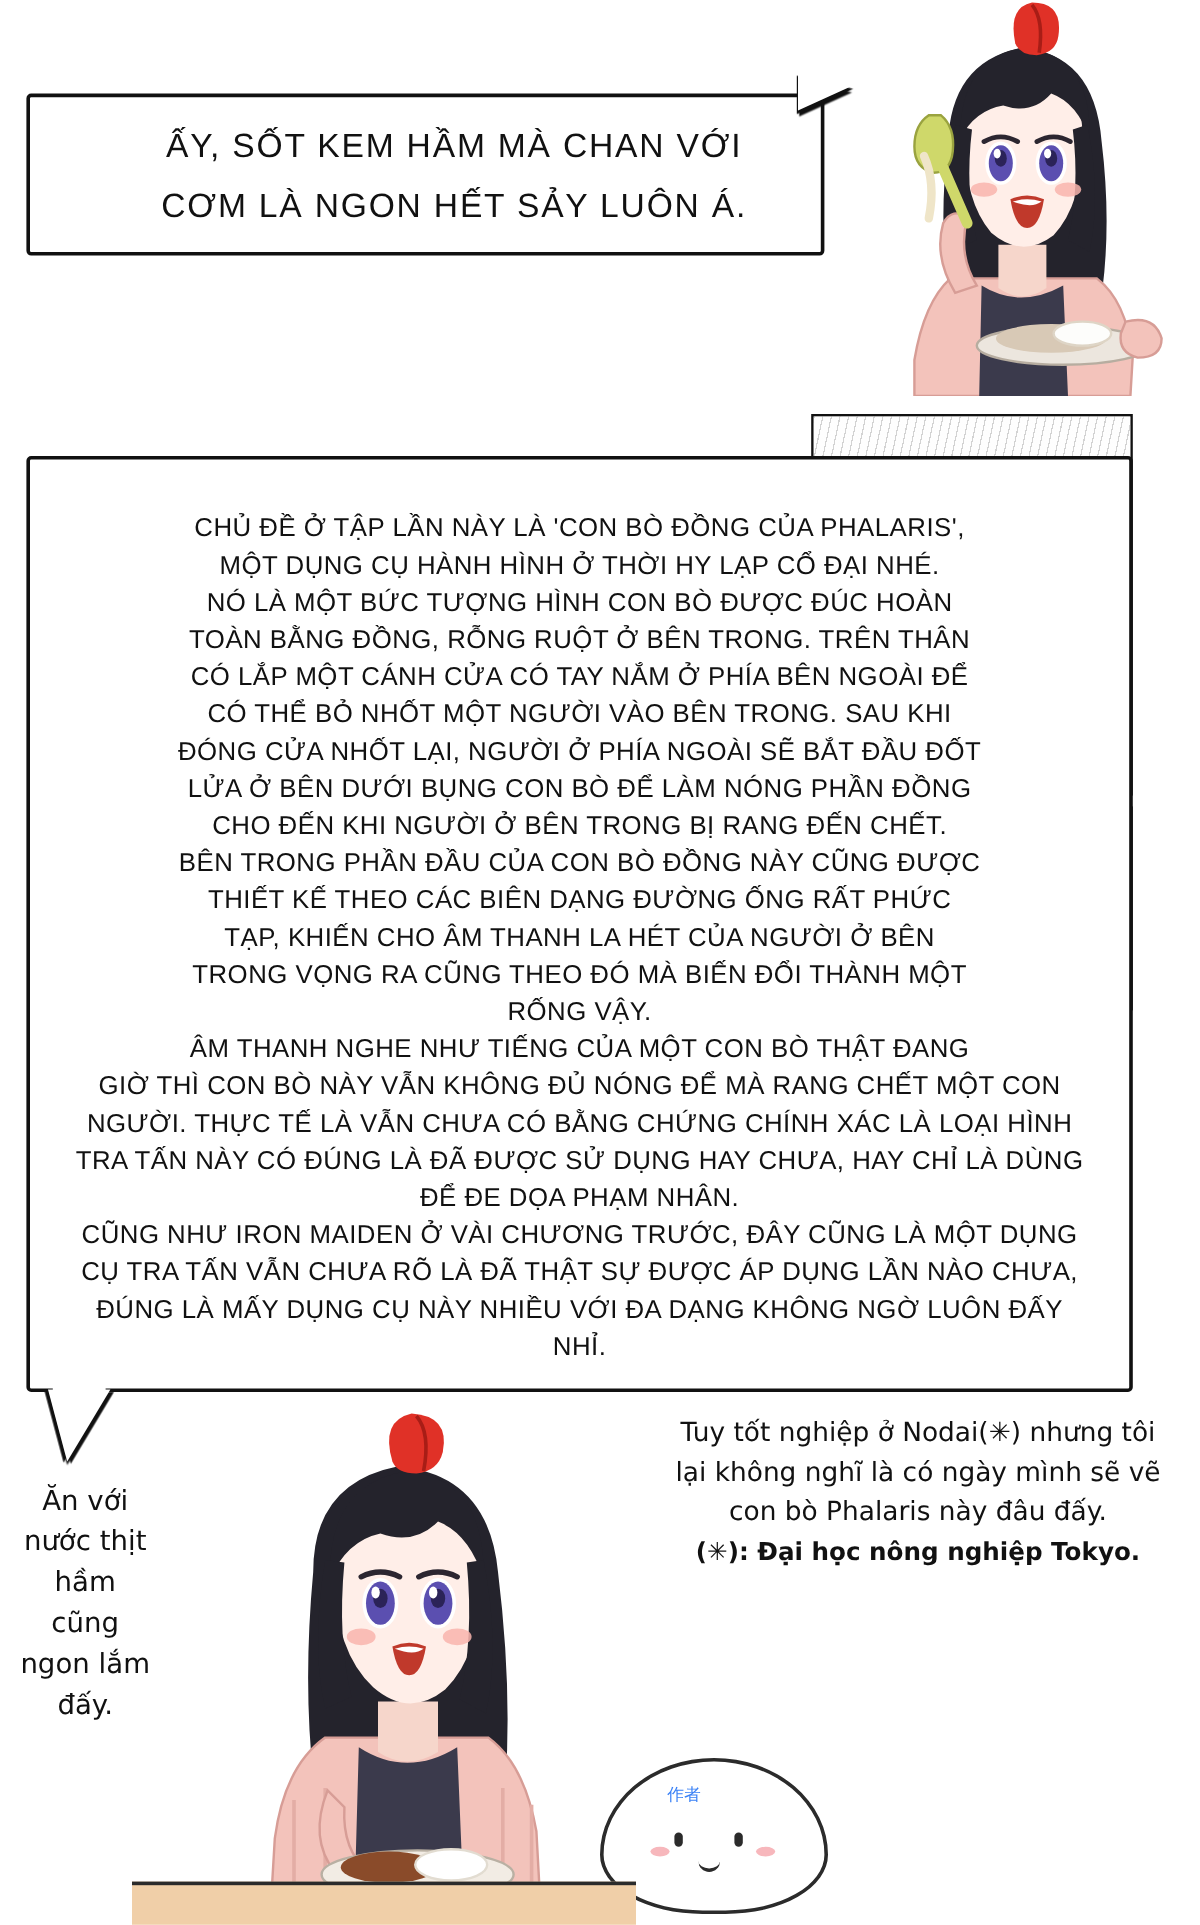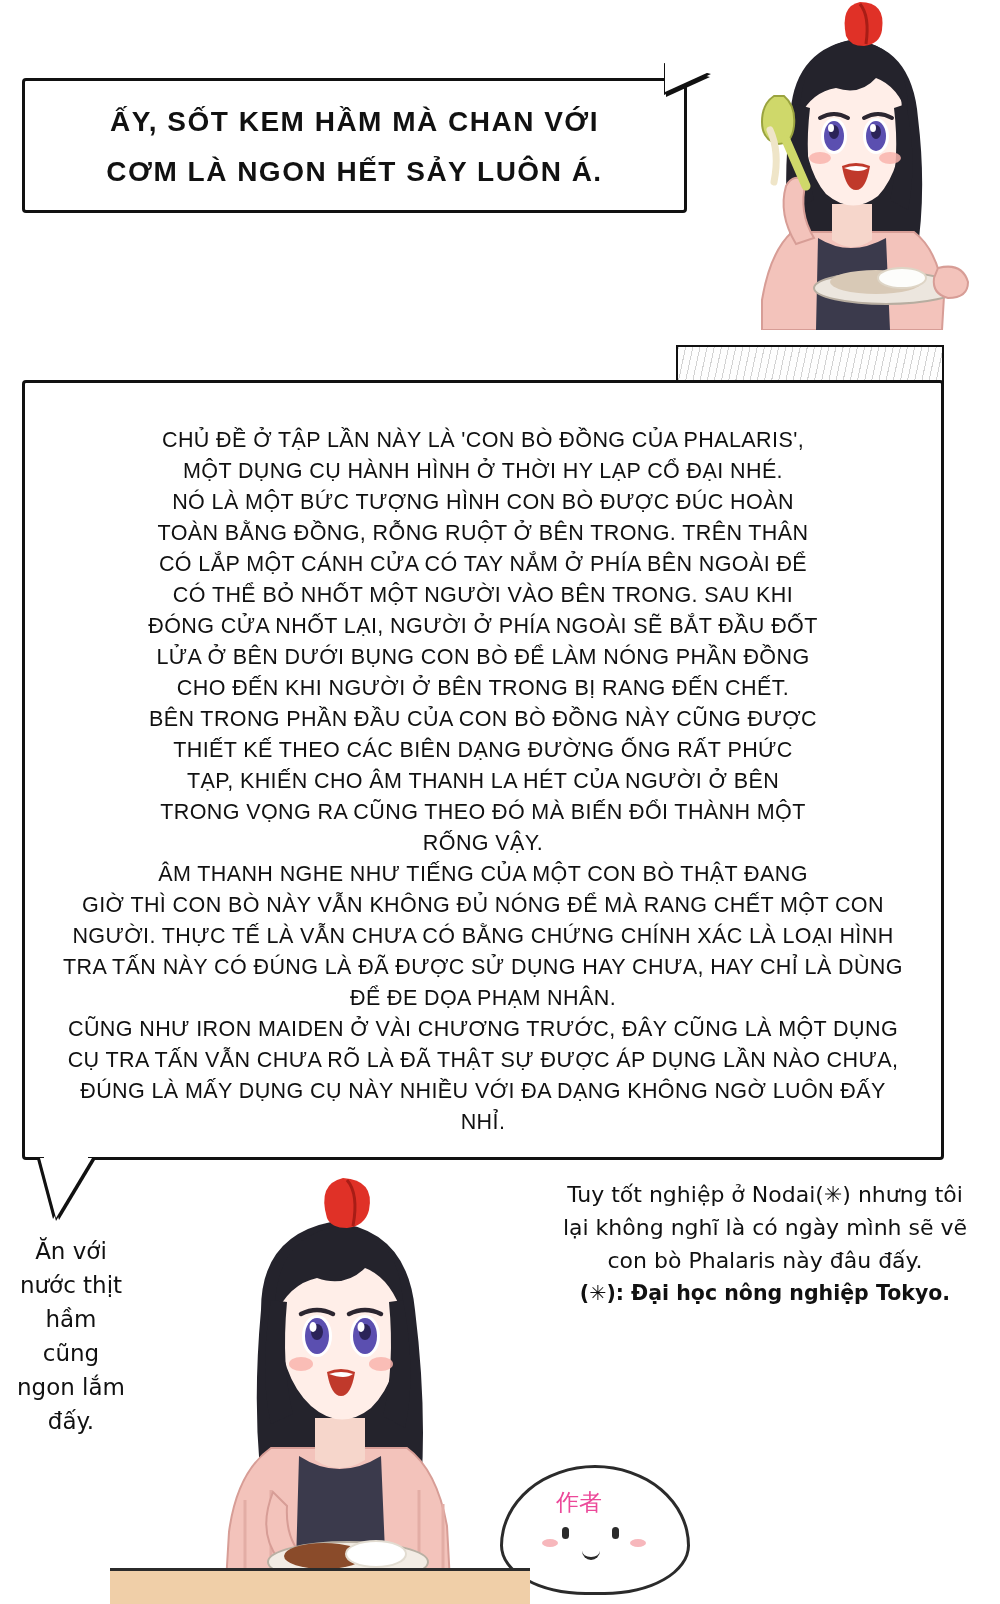--- a/index.html
+++ b/index.html
@@ -29,22 +29,23 @@
   }
   .bubble-top-text {
     position: absolute;
     left: 0; top: 16px;
     width: 100%;
     text-align: center;
     font-size: 28px;
     line-height: 50px;
     letter-spacing: 1.5px;
     color: #111;
-    font-weight: 700;
+    font-weight: 400;
     text-transform: uppercase;
+    padding-left: 24px;
   }
   .bubble-top-tail {
     position: absolute;
     left: 665px;
     top: 60px;
     width: 0; height: 0;
     border-top: 12px solid transparent;
     border-bottom: 20px solid transparent;
     border-left: 44px solid #fff;
     filter: drop-shadow(2px 2px 0 #111) drop-shadow(-1px 3px 0 #111);
@@ -328,21 +329,21 @@
   .blob-cheek.l { left: 42px; }
   .blob-cheek.r { left: 130px; }
   .blob-mouth {
     position: absolute; left: 82px; top: 80px;
     width: 18px; height: 12px;
     border-bottom: 3px solid #2b2b2b;
     border-radius: 0 0 10px 10px;
   }
   .blob-label {
     position: absolute; left: 56px; top: 22px;
-    font-size: 23px; color: #ec4899;
+    font-size: 14px; color: #3b82f6;
     font-family: Liberation Sans, sans-serif;
   }
 
   
   #table-strip {
     position: absolute; left: 110px; top: 1568px; width: 420px; height: 36px;
     background: #f0cfa8; border-top: 3px solid #2b2b2b;
   }
 </style>
 </head>

